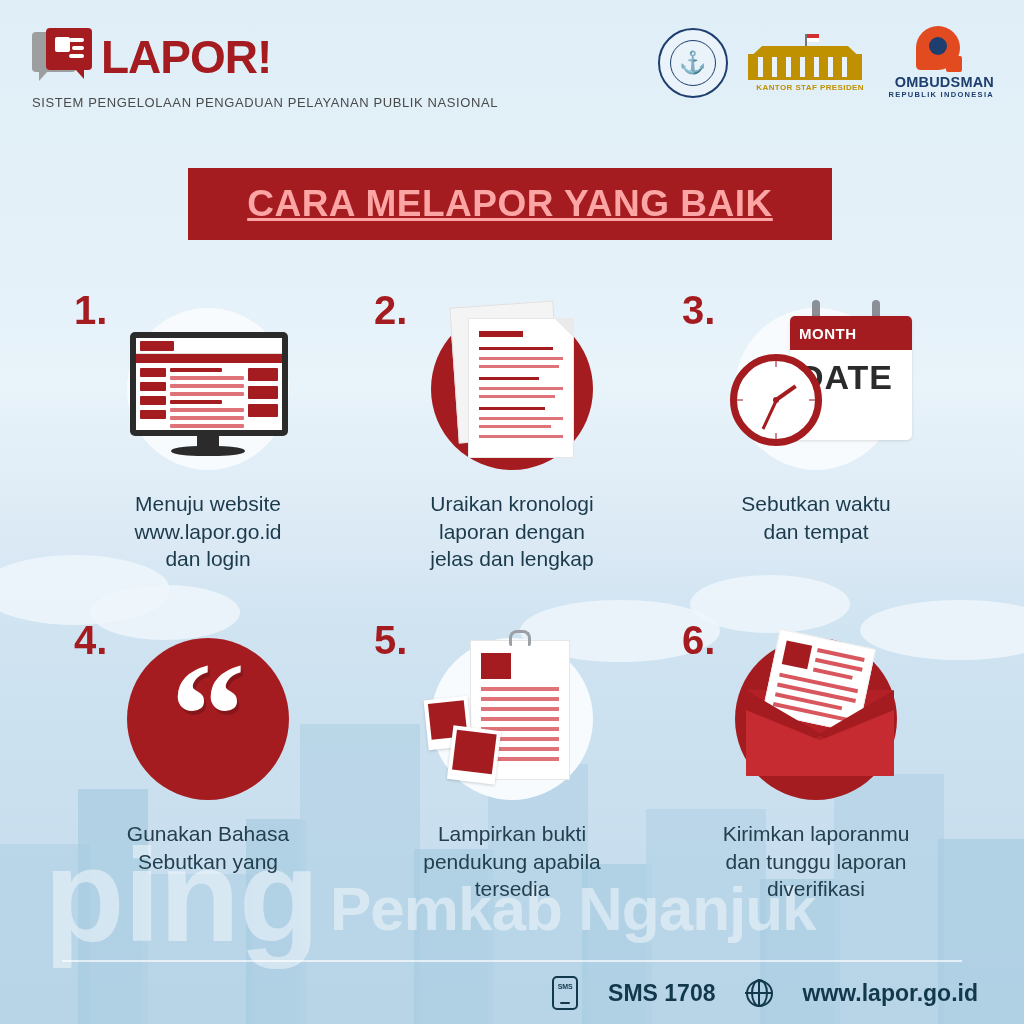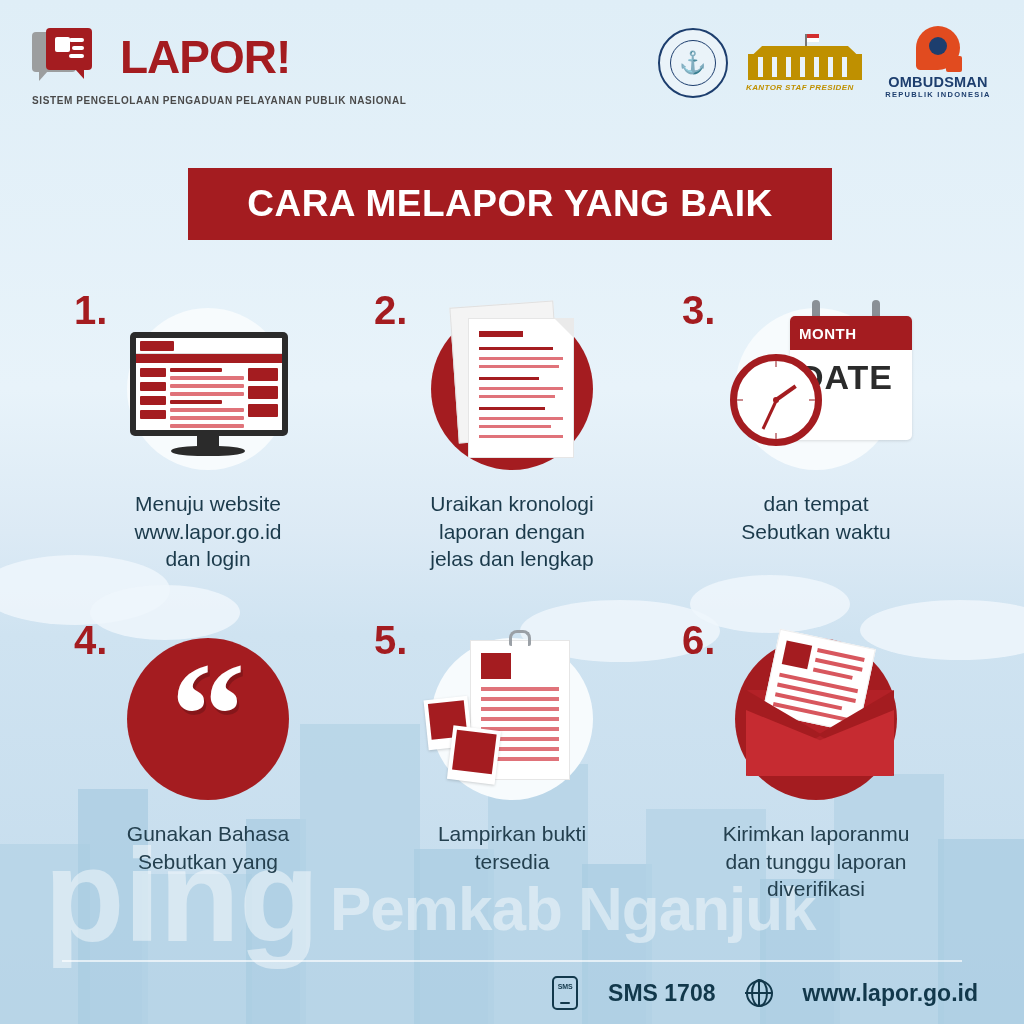--- a/index.html
+++ b/index.html
@@ -42,21 +42,21 @@
     line-height: .9;
   }
   #wm-line1 { left: 330px; bottom: 148px; font-size: 62px; }
   #wm-line2 { left: 330px; bottom: 80px; font-size: 62px; }
 
   
   .logo-lapor {
     position: absolute; left: 32px; top: 28px;
     display: flex; flex-direction: column;
   }
-  .logo-row { display: flex; align-items: center; gap: 26px; }
+  .logo-row { display: flex; align-items: center; gap: 7px; }
   .logo-mark {
     position: relative;
     width: 62px; height: 58px;
   }
   .bubble-back {
     position: absolute; left: 0; top: 4px;
     width: 44px; height: 40px;
     background: #9c9e9f;
     border-radius: 4px;
   }
@@ -87,41 +87,41 @@
     width: 15px; height: 4px; background: #fff; border-radius: 2px;
   }
   .bubble-front .bar.b2 { top: 18px; width: 12px; }
   .bubble-front .bar.b3 { top: 26px; width: 15px; }
   .logo-word {
     font-size: 46px; font-weight: bold; color: #a41c20;
     letter-spacing: -1px; line-height: 1;
   }
   .logo-tagline {
     margin-top: 9px;
-    font-size: 10px; letter-spacing: .6px; color: #4a4a4a; font-weight: bold;
+    font-size: 13px; letter-spacing: .6px; color: #4a4a4a; font-weight: normal;
   }
 
   .partners {
     position: absolute; right: 30px; top: 26px;
     display: flex; align-items: center; gap: 18px;
   }
   .ksp-seal {
     width: 70px; height: 70px; border-radius: 50%;
     border: 2px solid #1d3e6e;
     display: flex; align-items: center; justify-content: center;
     position: relative; background: #eaf3f9;
   }
   .ksp-seal .inner {
     width: 46px; height: 46px; border-radius: 50%;
     border: 1.5px solid #1d3e6e;
     display: flex; align-items: center; justify-content: center;
     font-size: 22px; color: #1d3e6e;
   }
   .kantor {
-    width: 118px; text-align: left; font-style: italic;
+    width: 118px; text-align: right;
   }
   .kantor .bldg {
     height: 46px; position: relative;
   }
   .kantor .roof {
     position: absolute; left: 6px; top: 12px; right: 6px; height: 10px;
     background: #b8860b; background: #bf9000;
     clip-path: polygon(0 100%, 10% 0, 90% 0, 100% 100%);
   }
   .kantor .body {
@@ -134,21 +134,21 @@
   .kantor .flag {
     position: absolute; left: 50%; top: 0; width: 2px; height: 14px; background: #777;
   }
   .kantor .flag:after {
     content: ""; position: absolute; left: 2px; top: 0; width: 12px; height: 8px;
     background: linear-gradient(#d32f2f 50%, #fff 50%);
   }
   .kantor .label {
     margin-top: 3px; font-size: 8px; font-weight: bold; color: #bf9000; letter-spacing: .4px;
   }
-  .ombudsman { width: 112px; text-align: center; }
+  .ombudsman { width: 112px; text-align: right; }
   .omb-mark {
     width: 44px; height: 44px; margin: 0 auto;
     border-radius: 50% 50% 50% 10%;
     background: #e14b1f;
     position: relative;
   }
   .omb-mark:after {
     content: ""; position: absolute; left: 13px; top: 11px;
     width: 18px; height: 18px; border-radius: 50%;
     background: #1d3e6e;
@@ -162,21 +162,21 @@
   .omb-sub { font-size: 7.5px; font-weight: bold; color: #1d3e6e; letter-spacing: 1.3px; }
 
   
   .title-bar {
     position: absolute; left: 188px; top: 168px;
     width: 644px; height: 72px;
     background: #a41c20;
     display: flex; align-items: center; justify-content: center;
   }
   .title-bar h1 {
-    color: #ffffff; font-size: 37px; font-weight: bold; letter-spacing: .5px;
+    color: #fca5a5; font-size: 37px; font-weight: bold; letter-spacing: .5px; text-decoration: underline;
   }
 
   
   .steps {
     position: absolute; left: 56px; top: 282px;
     width: 912px;
     display: grid;
     grid-template-columns: repeat(3, 1fr);
     grid-template-rows: 330px 330px;
   }
@@ -511,22 +511,22 @@
           <div class="tick" style="top:0; transform:rotate(0deg)"></div>
           <div class="tick" style="top:0; transform:rotate(90deg)"></div>
           <div class="tick" style="top:0; transform:rotate(180deg)"></div>
           <div class="tick" style="top:0; transform:rotate(270deg)"></div>
           <div class="h"></div>
           <div class="m"></div>
           <div class="ctr"></div>
         </div>
       </div>
       <div class="caption">
+        <div>Sebutkan waktu</div>
         <div>dan tempat</div>
-        <div>Sebutkan waktu</div>
       </div>
     </div>
 
     <div class="step s4">
       <div class="step-num">4.</div>
       <div class="art">
         <div class="circle dark"></div>
         <div class="quote-shadow">“</div>
         <div class="quote">“</div>
       </div>
@@ -554,20 +554,21 @@
         </div>
         <div class="photo p1">
             <i></i>
           </div>
         <div class="photo p2">
             <i></i>
           </div>
       </div>
       <div class="caption">
         <div>Lampirkan bukti</div>
+        <div>pendukung apabila</div>
         <div>tersedia</div>
       </div>
     </div>
 
     <div class="step s6">
       <div class="step-num">6.</div>
       <div class="art">
         <div class="circle dark"></div>
         <div class="env-back"></div>
         <div class="env-letter">

